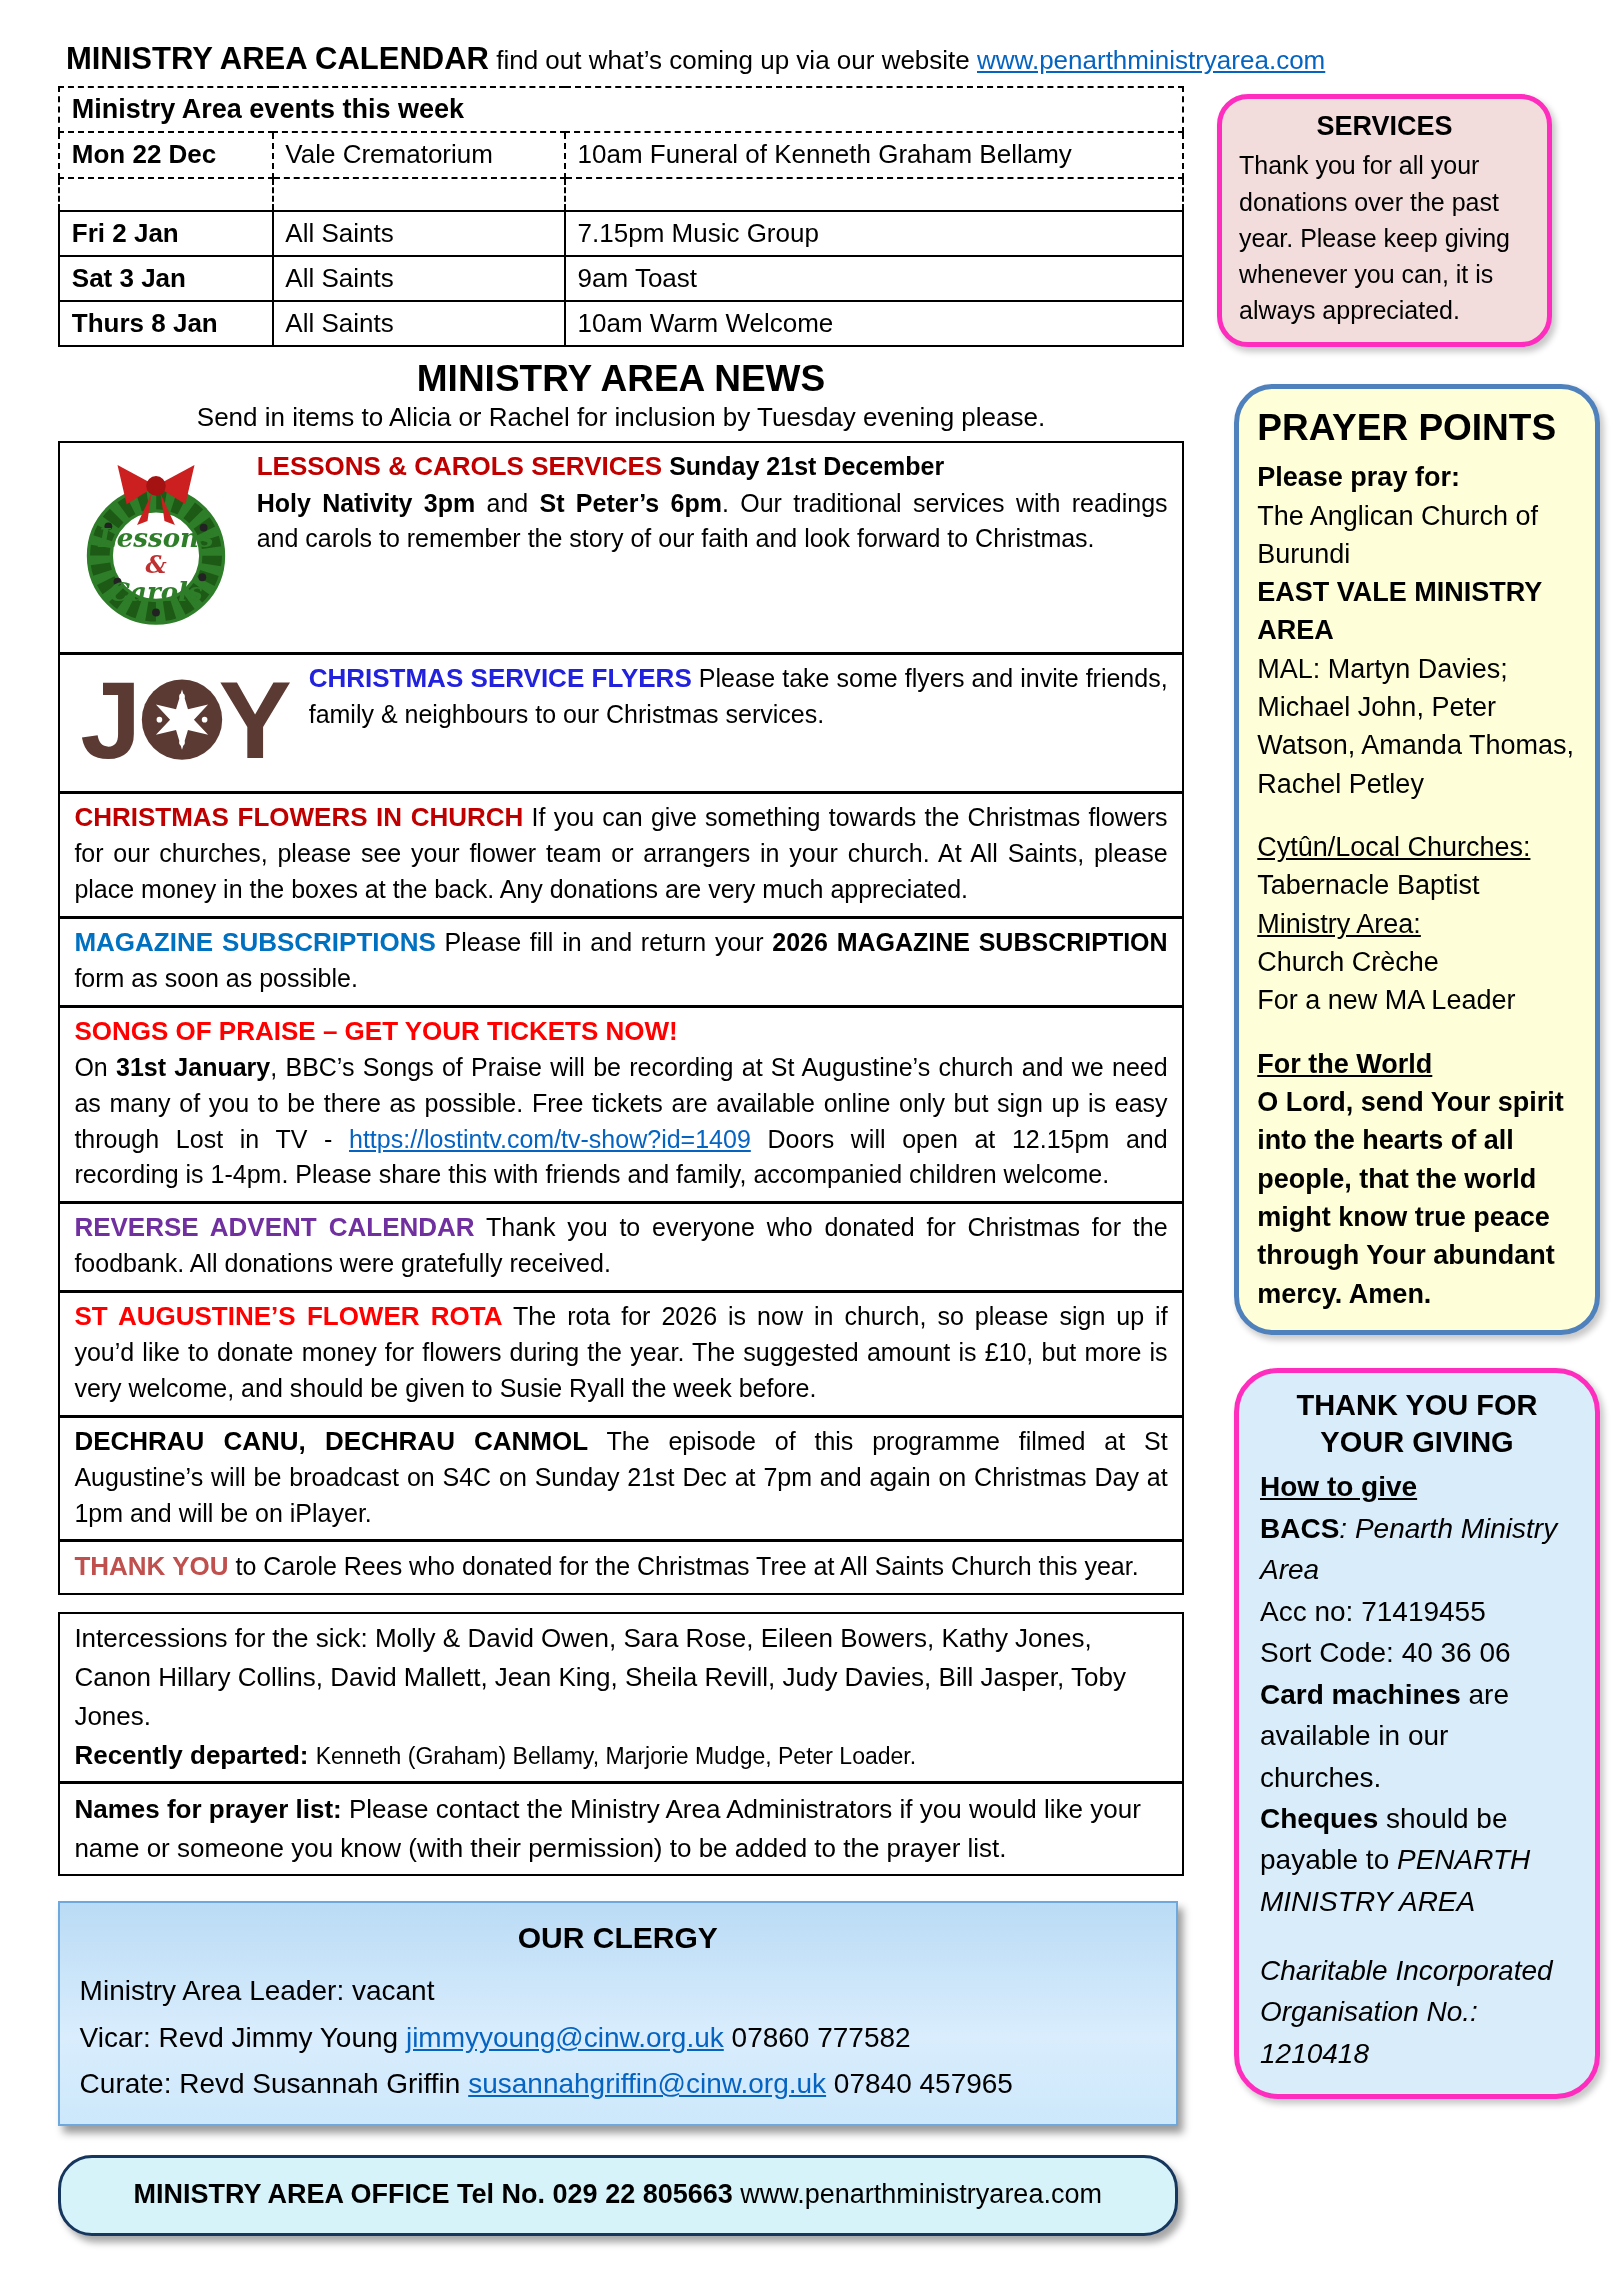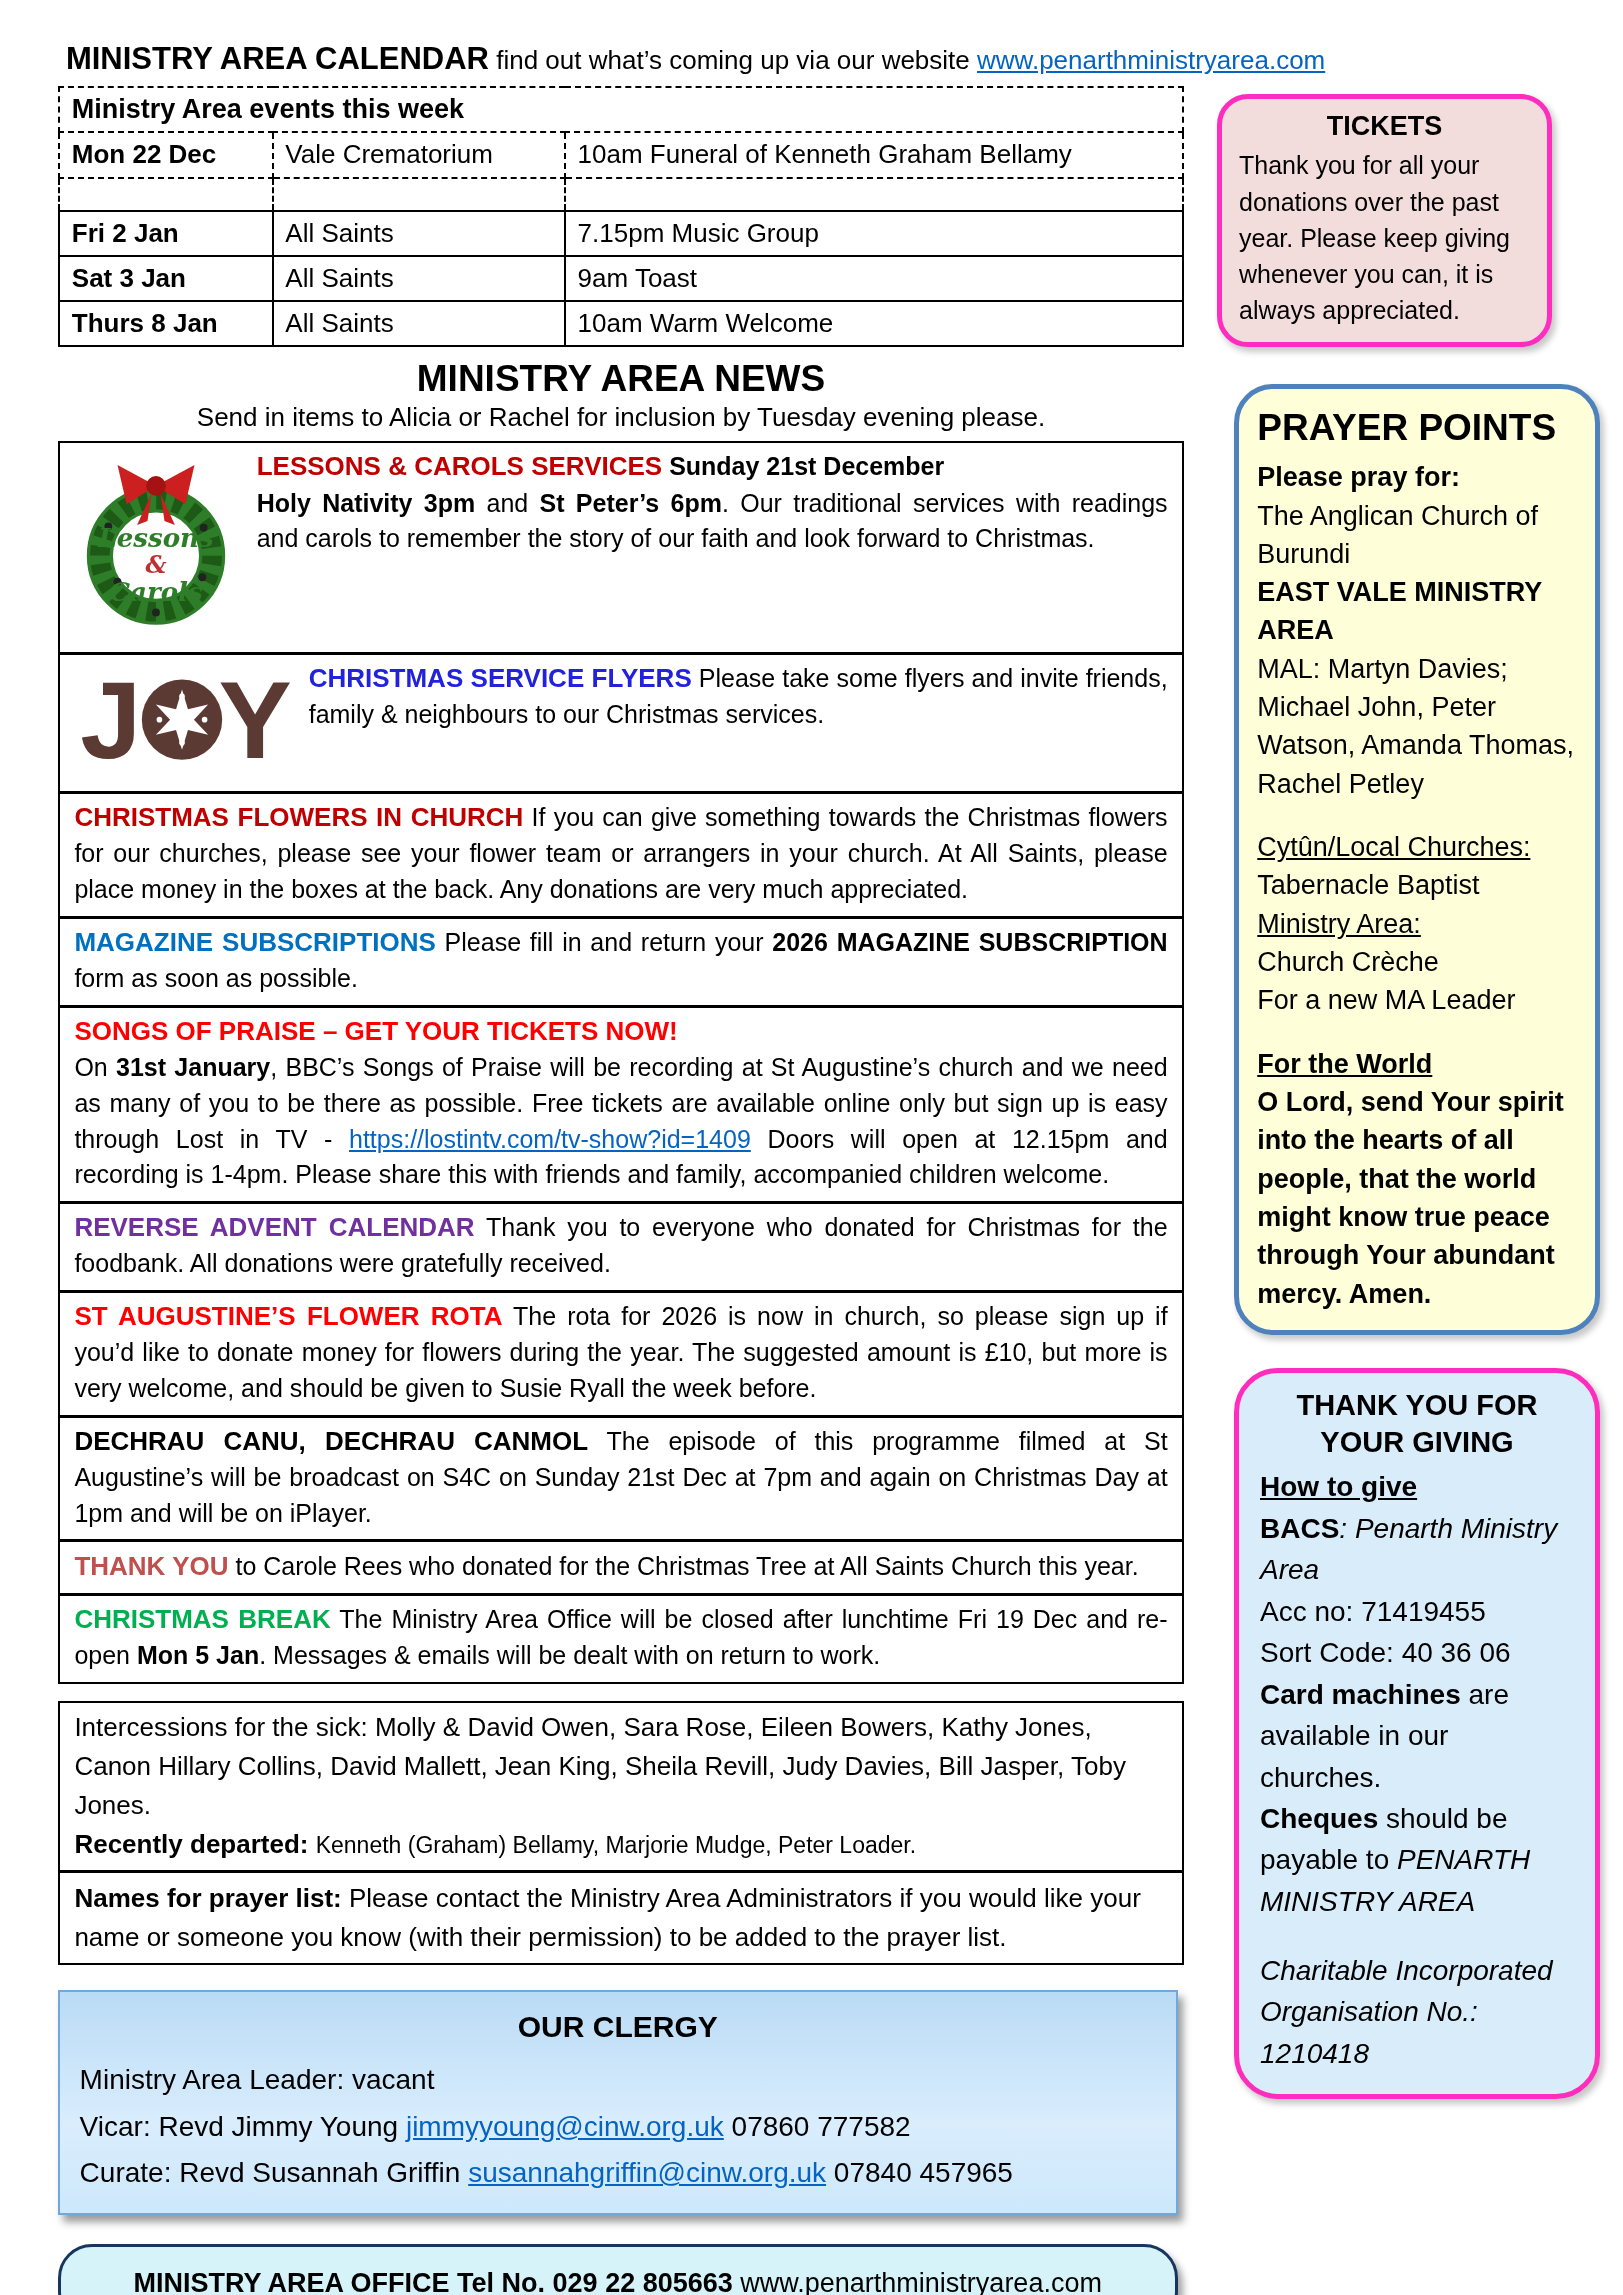--- a/index.html
+++ b/index.html
@@ -182,25 +182,20 @@
           <div class="news-item">
             <div class="ntext">
               <p><span class="nh" style="color: #000000;">DECHRAU CANU, DECHRAU CANMOL</span><span> The episode of this programme filmed at St Augustine’s will be broadcast on S4C on Sunday 21st Dec at 7pm and again on Christmas Day at 1pm and will be on iPlayer.</span></p>
             </div>
           </div>
           <div class="news-item">
             <div class="ntext">
               <p><span class="nh" style="color: rgb(192, 80, 77);">THANK YOU</span><span> to Carole Rees who donated for the Christmas Tree at All Saints Church this year.</span></p>
             </div>
           </div>
-          <div class="news-item">
-            <div class="ntext">
-              <p><span class="nh" style="color: rgb(0, 176, 80);">CHRISTMAS BREAK</span><span> The Ministry Area Office will be closed after lunchtime Fri 19 Dec and re-open </span><span style="font-weight: bold;">Mon 5 Jan</span><span>. Messages &amp; emails will be dealt with on return to work.</span></p>
-            </div>
-          </div>
         </div>
 
       <div class="sick-box" id="sick-box">
           <div class="sick-group">
             <p><span style="font-weight: normal;">Intercessions for the sick: </span><span>Molly &amp; David Owen, Sara Rose, Eileen Bowers, Kathy Jones, Canon Hillary Collins, David Mallett, Jean King, Sheila Revill, Judy Davies, Bill Jasper, Toby Jones.</span></p>
             <p><span style="font-weight: bold;">Recently departed: </span><span class="small">Kenneth (Graham) Bellamy, Marjorie Mudge, Peter Loader.</span></p>
           </div>
           <div class="sick-group">
             <p><span style="font-weight: bold;">Names for prayer list: </span><span>Please contact the Ministry Area Administrators  if you would like your name or someone you know (with their permission) to be added to the prayer list.</span></p>
           </div>
@@ -219,21 +214,21 @@
         <div id="office-lines">
             <p style="text-align: center;"><span style="font-weight: bold;">MINISTRY AREA OFFICE Tel No. 029 22 805663 </span><span>www.penarthministryarea.com</span></p>
           </div>
       </div>
 
     </div>
 
     <div class="right-col">
 
       <div class="foodbank">
-        <div class="fb-title">TICKETS</div>
+        <div class="fb-title">SERVICES</div>
         <div class="fb-body">Thank you for all your donations over the past year. Please keep giving whenever you can, it is always appreciated.</div>
       </div>
 
       <div class="prayer">
         <div class="pp-title">PRAYER POINTS</div>
         <div id="pp-paras">
             <p><span style="font-weight: bold;">Please pray for:</span></p>
             <p><span>The Anglican Church of Burundi</span></p>
             <p><span style="font-weight: bold; ">EAST VALE MINISTRY AREA</span></p>
             <p><span>MAL: Martyn Davies; Michael John, Peter Watson, Amanda Thomas, Rachel Petley</span></p>

